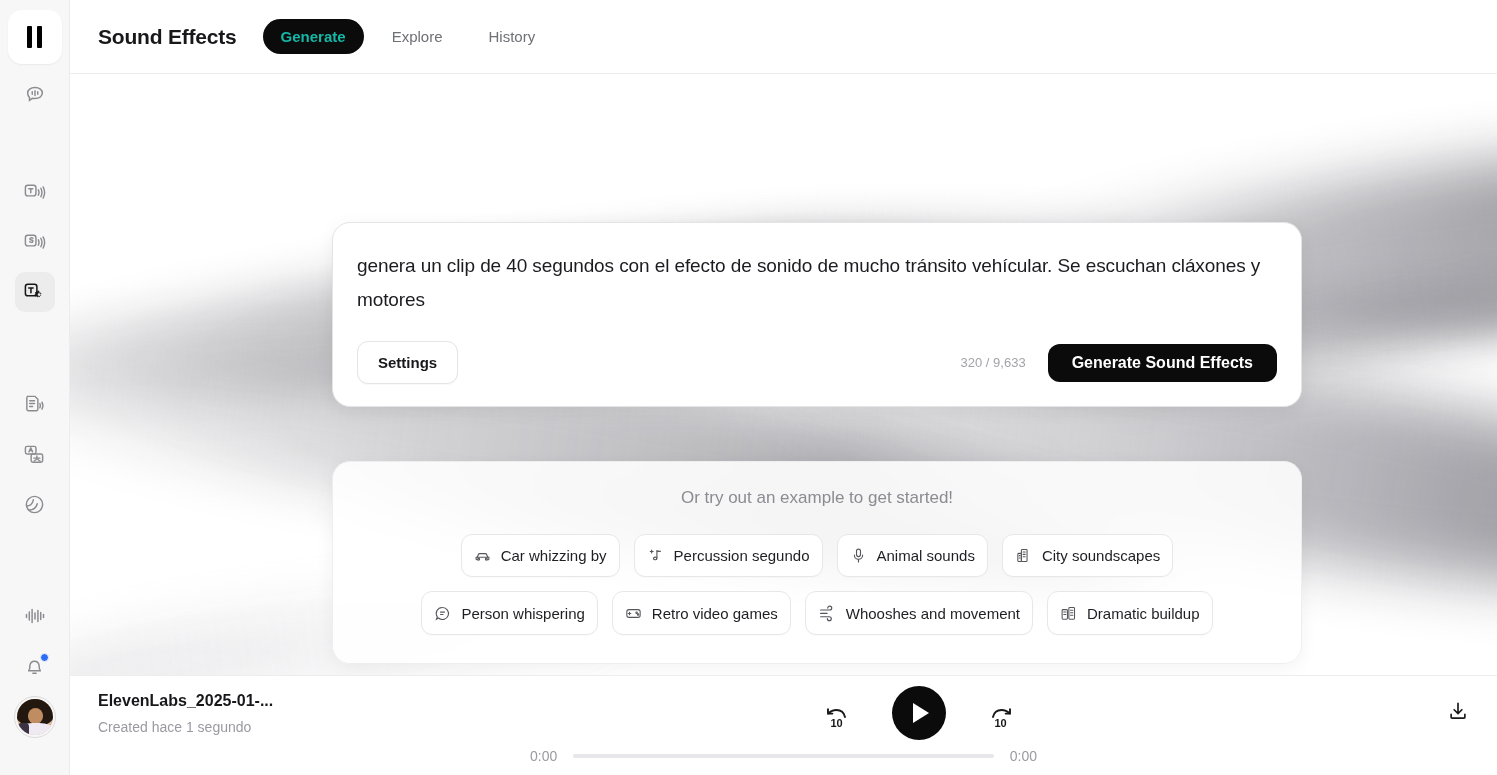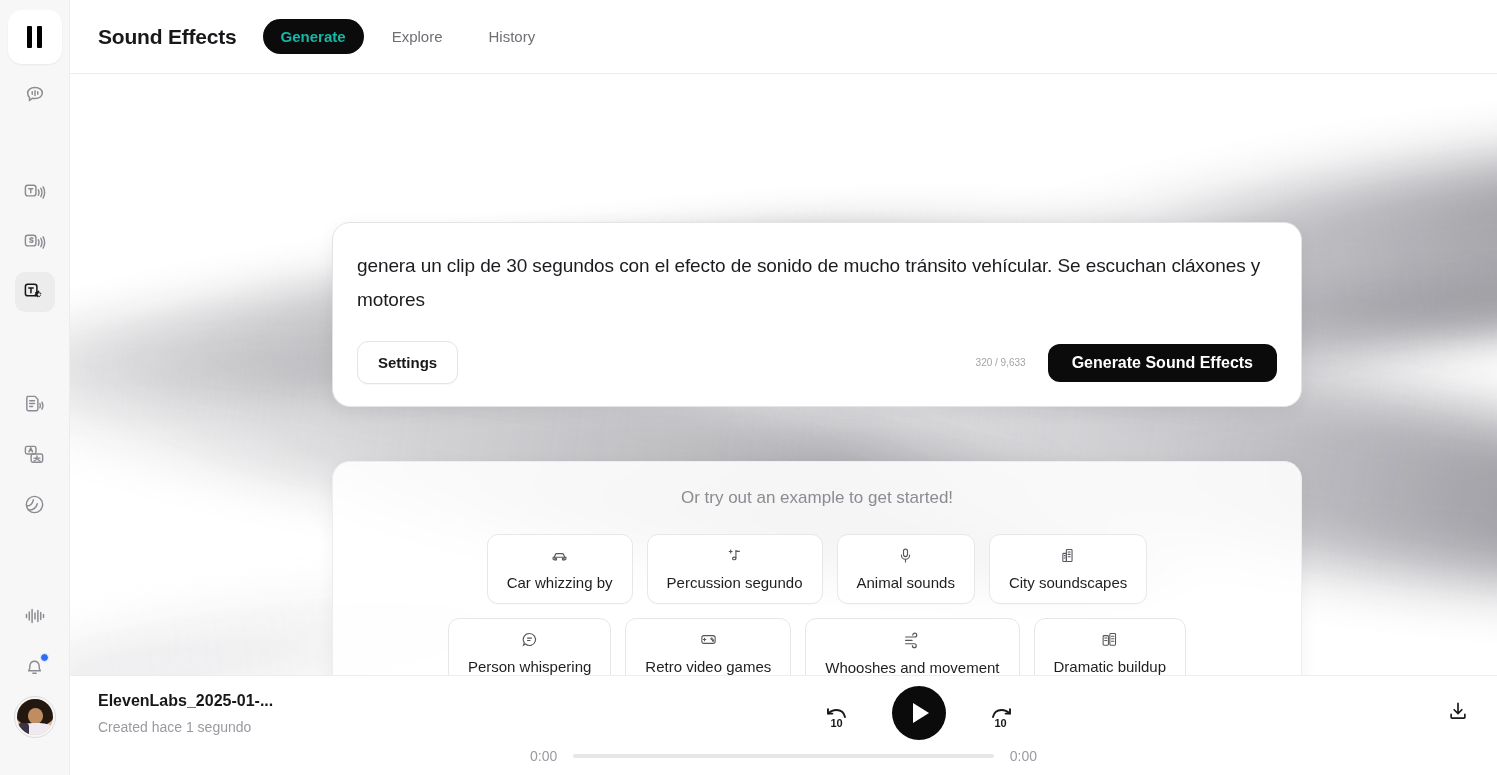--- a/index.html
+++ b/index.html
@@ -231,21 +231,21 @@
     font-weight: bold;
     color: #18181b;
     background: #fff;
     border: 1px solid #e4e4e6;
     border-radius: 11px;
     padding: 12px 20px;
     box-shadow: 0 1px 1px rgba(0,0,0,.03);
   }
   .spacer { flex: 1; }
   .counter {
-    font-size: 10px;
+    font-size: 13px;
     color: #a3a3a9;
     margin-right: 22px;
     white-space: nowrap;
   }
   .generate-btn {
     background: #0b0b0c;
     color: #fff;
     font-size: 16px;
     font-weight: bold;
     border-radius: 12px;
@@ -274,26 +274,25 @@
     justify-content: center;
     gap: 14px;
     margin-bottom: 14px;
   }
   .chip-row:last-child { margin-bottom: 0; }
   .chip {
     display: flex; align-items: center; gap: 10px;
     background: #fff;
     border: 1px solid #e7e7e9;
     border-radius: 11px;
-    padding: 12px 19px;
+    padding: 12px 12px;
     font-size: 15px;
     color: #1f1f23;
     white-space: nowrap;
     box-shadow: 0 1px 1px rgba(0,0,0,.02);
-    flex-direction: column;
   }
   .chip .ci { color: #55555c; display: flex; }
 
   
   .player {
     flex: 0 0 100px;
     height: 100px;
     background: #fff;
     border-top: 1px solid #ededee;
     position: relative;
@@ -516,21 +515,21 @@
         <div class="wave w3"></div>
         <div class="wave w4"></div>
         <div class="wave w5"></div>
         <div class="wave w6"></div>
         <div class="wave w7"></div>
       </div>
 
       <div class="center-col">
 
         <div class="prompt-card">
-          <div class="prompt-text" placeholder="Describe your sound effect">genera un clip de 30 segundos con el efecto de sonido de mucho tránsito vehícular. Se escuchan cláxones y motores</div>
+          <div class="prompt-text" placeholder="Describe your sound effect">genera un clip de 40 segundos con el efecto de sonido de mucho tránsito vehícular. Se escuchan cláxones y motores</div>
           <div class="prompt-actions">
             <div class="settings-btn">Settings</div>
             <div class="spacer"></div>
             <div class="counter">320 / 9,633</div>
             <div class="generate-btn">Generate Sound Effects</div>
           </div>
         </div>
 
         <div class="examples-card">
           <div class="examples-title">Or try out an example to get started!</div>

